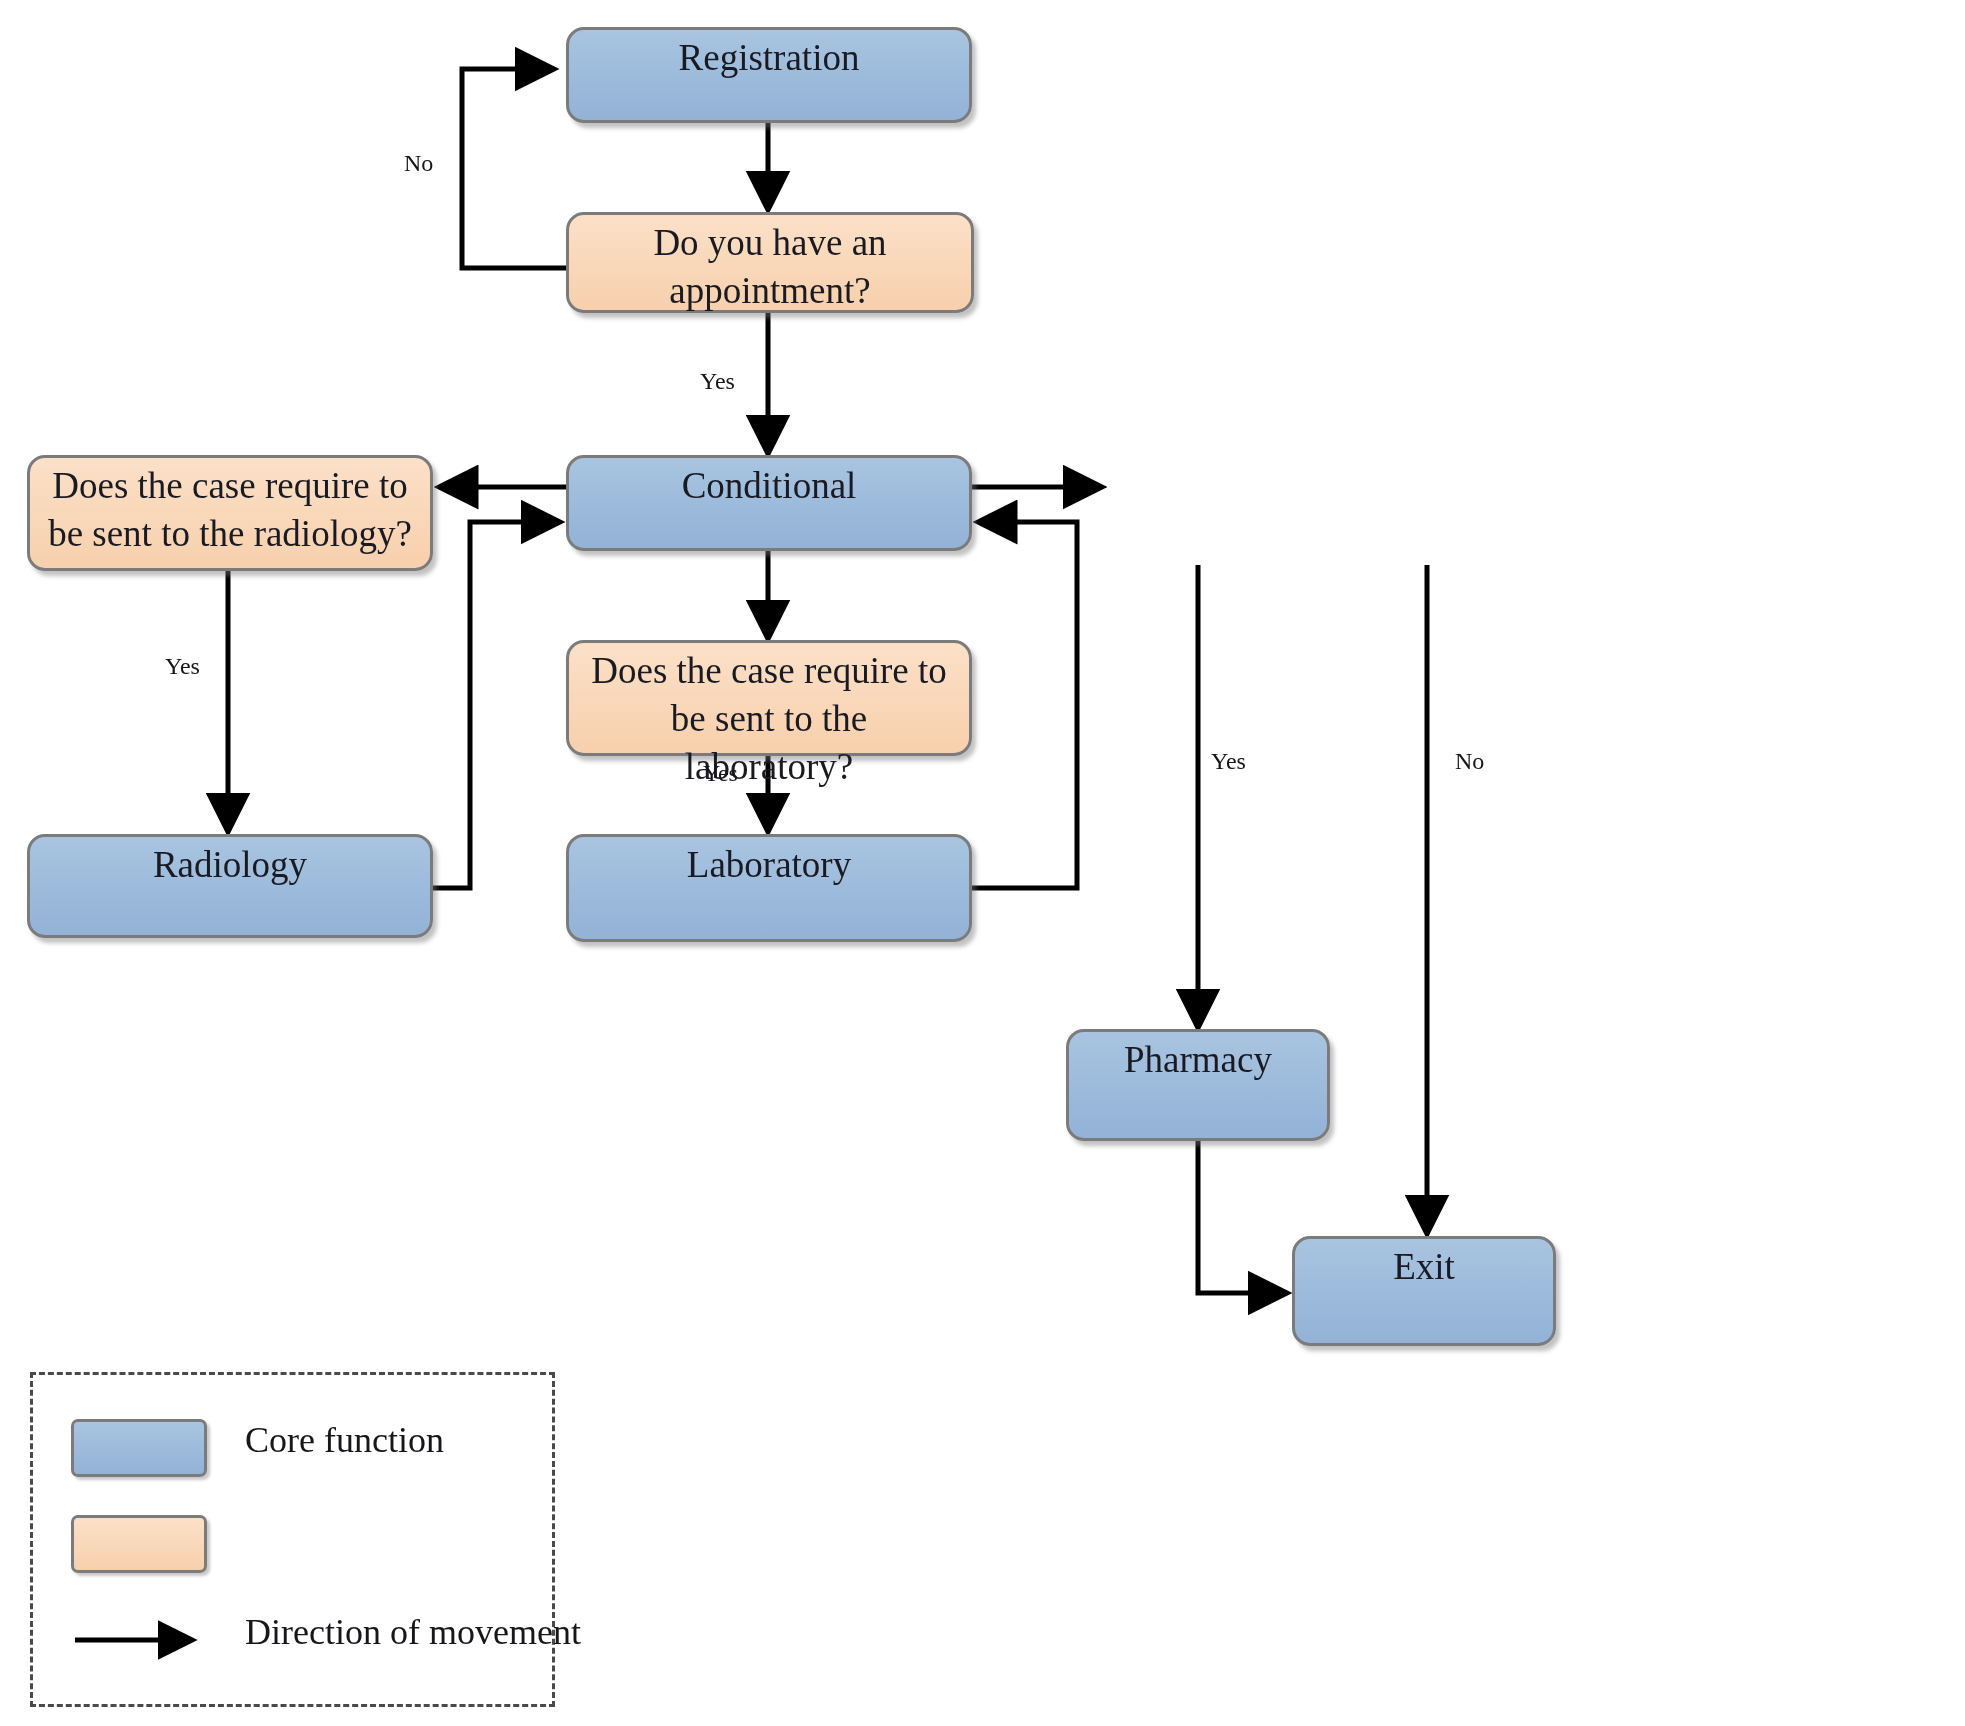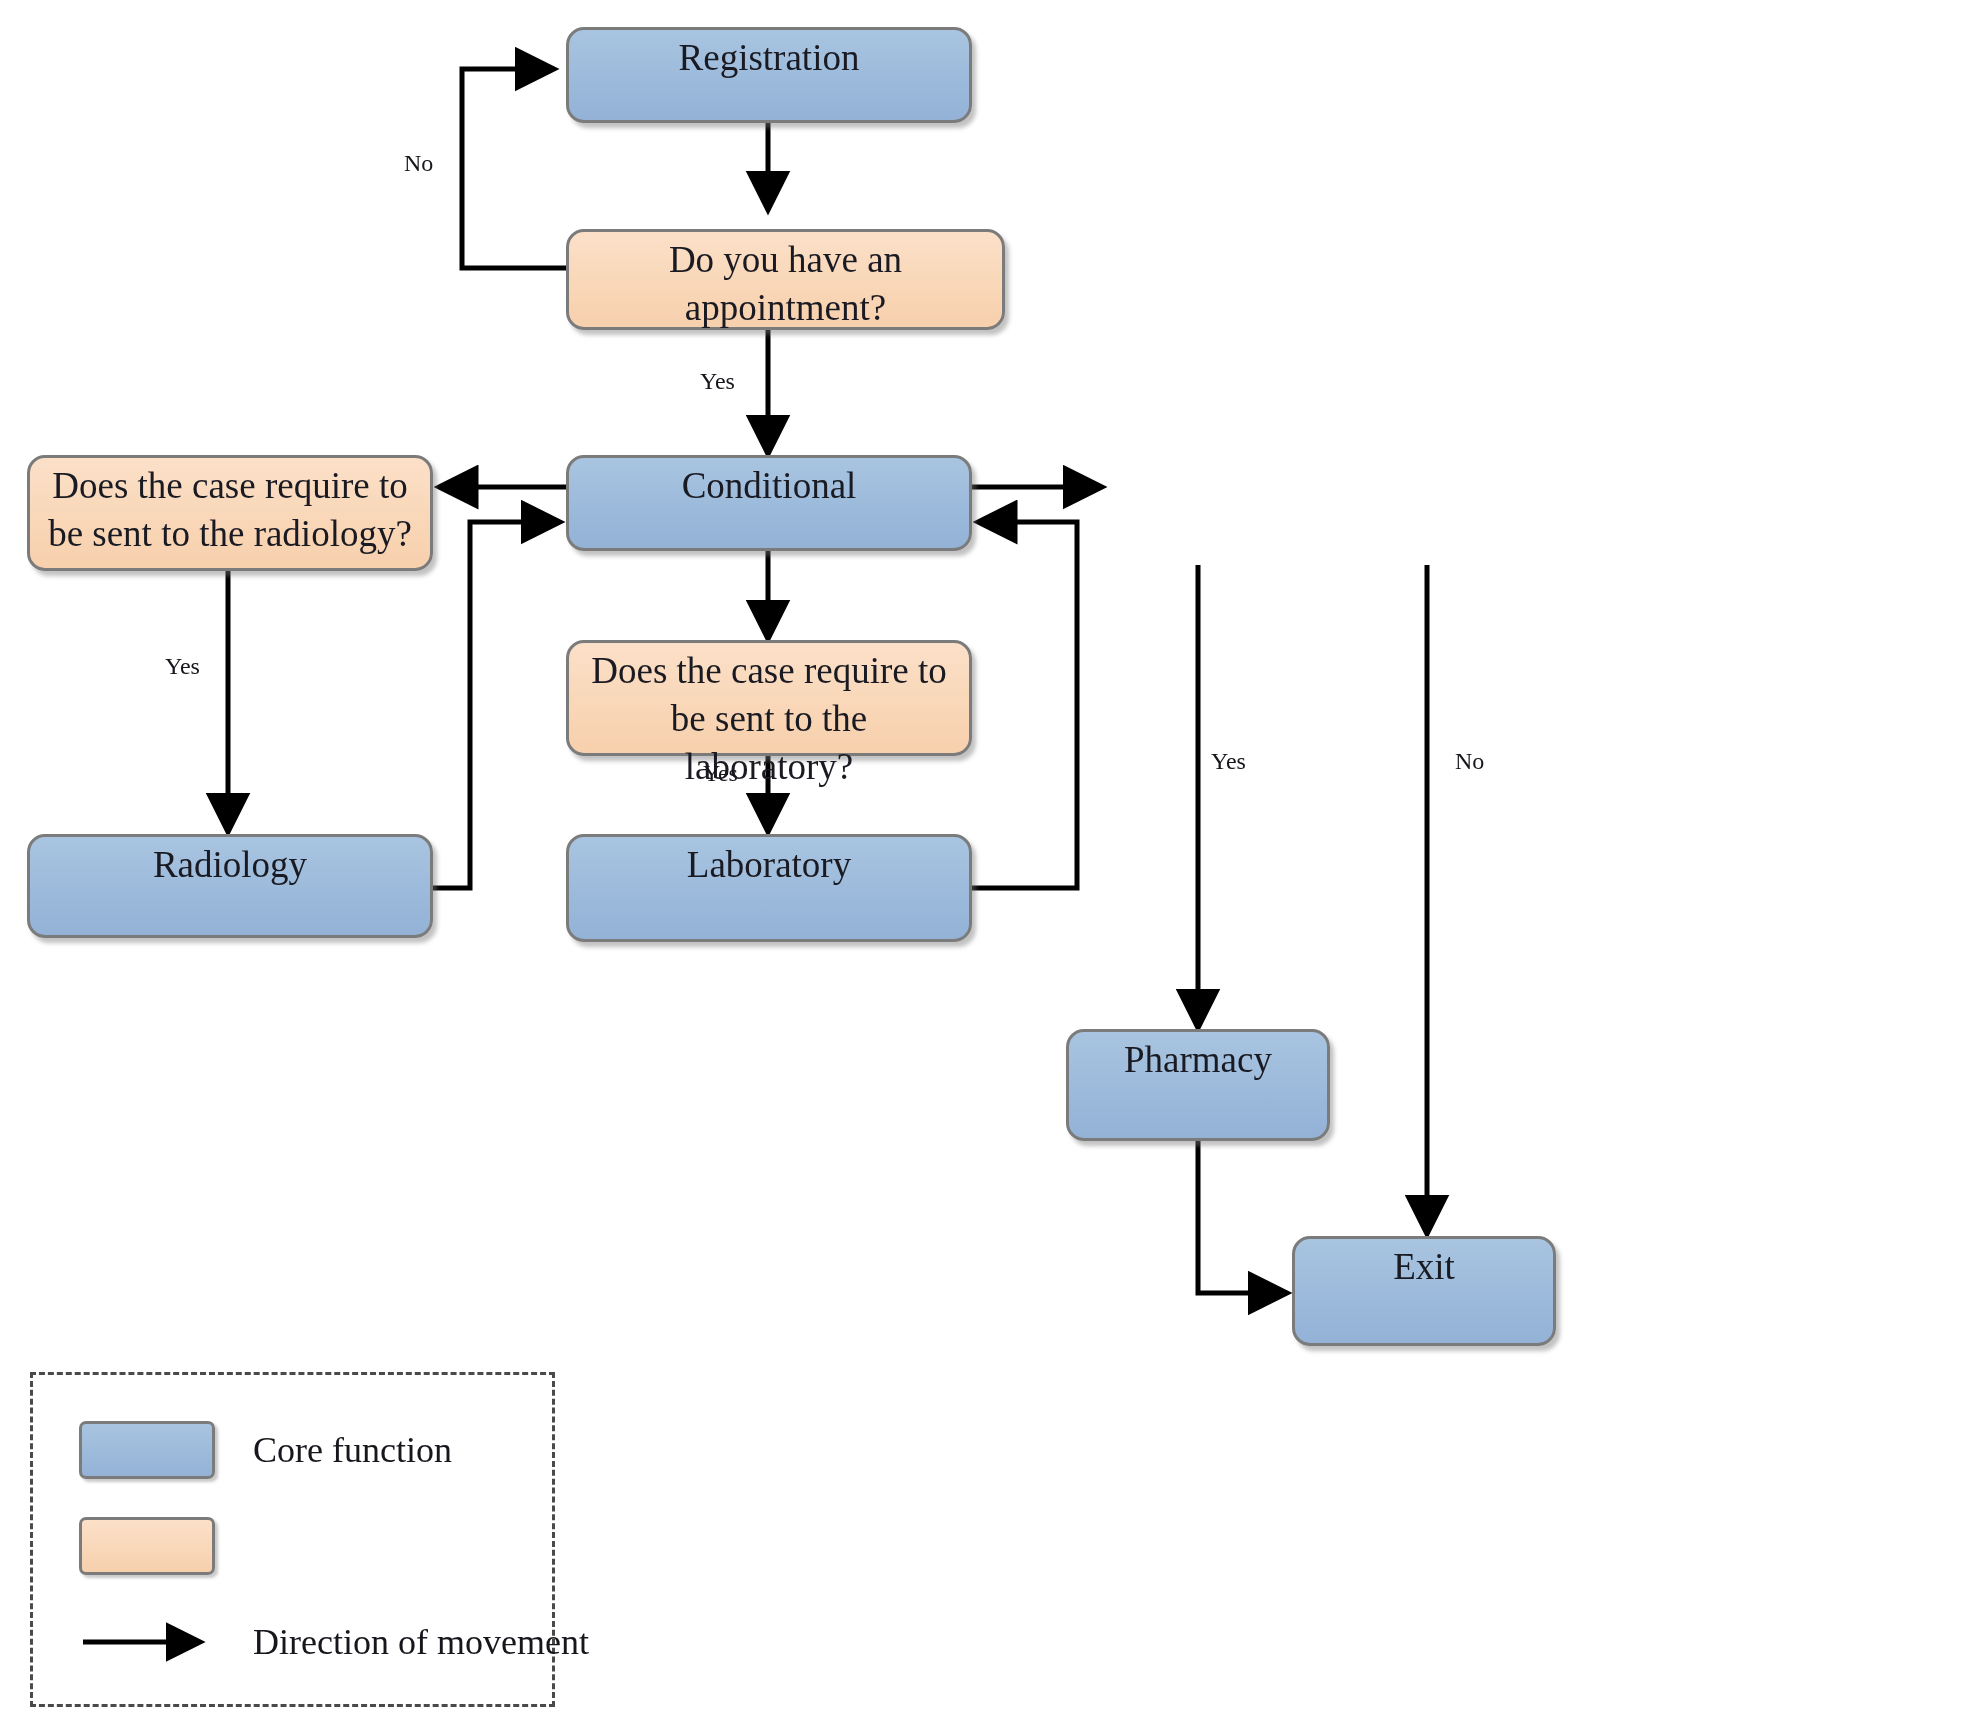--- a/index.html
+++ b/index.html
@@ -64,25 +64,25 @@
     left: 30px;
     top: 1372px;
     width: 525px;
     height: 335px;
     box-sizing: border-box;
     border: 3px dashed #4a4a4a;
     background: #ffffff;
   }
   .legend-row {
     position: absolute;
-    left: 8px;
+    left: 0;
     width: 100%;
     height: 62px;
     display: flex;
-    align-items: center;
+    align-items: flex-start;
   }
   .legend-swatch {
     width: 136px;
     height: 58px;
     margin-left: 38px;
     box-sizing: border-box;
     border: 3px solid #7b7b7b;
     border-radius: 7px;
     box-shadow: 3px 3px 3px rgba(120,120,120,0.4);
     flex: 0 0 auto;
@@ -141,21 +141,21 @@
       <path d="M1427,565 L1427,1232"></path>
 
       <path d="M1198,1125 L1198,1293 L1285,1293"></path>
     </g>
   </svg>
 
   <div class="node core" style="left:566px; top:27px; width:406px; height:96px;">
     <span class="label">Registration</span>
   </div>
 
-  <div class="node cond" style="left:566px; top:212px; width:439px; height:101px;margin-top:17px;">
+  <div class="node cond" style="left:566px; top:212px; width:408px; height:101px;">
     <span class="label">Do you have an
 appointment?</span>
   </div>
 
   <div class="node core" style="left:566px; top:455px; width:406px; height:96px;">
     <span class="label">Conditional</span>
   </div>
 
   <div class="node cond" style="left:27px; top:455px; width:406px; height:116px;">
     <span class="label">Does the case require  to

